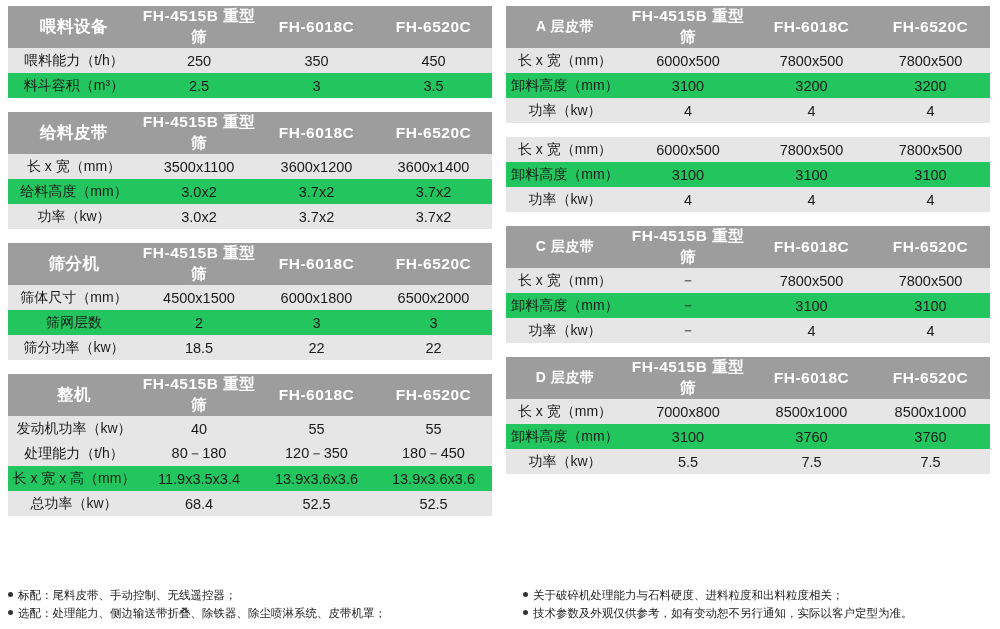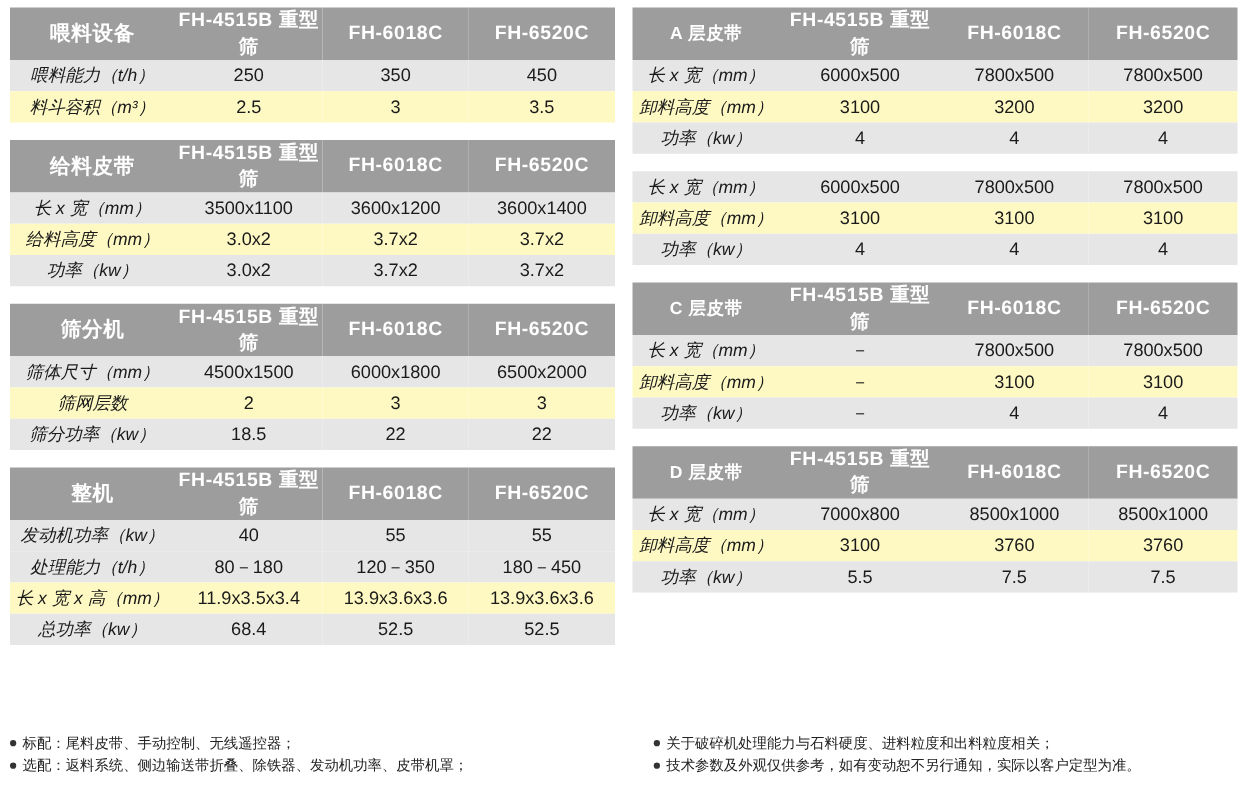--- a/index.html
+++ b/index.html
@@ -45,25 +45,24 @@
     height: 31px;
     letter-spacing: 0.5px;
   }
   tr.hdr td.hdr-name {
     font-size: 16.5px;
   }
   tr.body-row td {
     background: #e6e6e6;
   }
   tr.body-row.alt td {
-    background: #fef9c3;
+    background: #22c55e;
   }
   tr.body-row td.label {
     font-size: 14px;
-    font-style: italic;
   }
 
   
   .w-label { width: 132px; }
   .w-c1 { width: 118px; }
   .w-c2 { width: 117px; }
   .w-c3 { width: 117px; }
 
   
   .rw-label { width: 118px; }
@@ -387,21 +386,21 @@
   </div>
 
   <div class="notes">
     <div class="notes-col">
       <div class="note-line">
         <span class="bullet"></span>
         <span class="note-text">标配：尾料皮带、手动控制、无线遥控器；</span>
       </div>
       <div class="note-line">
         <span class="bullet"></span>
-        <span class="note-text">选配：返料系统、侧边输送带折叠、除铁器、发动机功率、皮带机罩；</span>
+        <span class="note-text">选配：处理能力、侧边输送带折叠、除铁器、除尘喷淋系统、皮带机罩；</span>
       </div>
     </div>
     <div class="notes-col">
       <div class="note-line">
         <span class="bullet"></span>
         <span class="note-text">关于破碎机处理能力与石料硬度、进料粒度和出料粒度相关；</span>
       </div>
       <div class="note-line">
         <span class="bullet"></span>
         <span class="note-text">技术参数及外观仅供参考，如有变动恕不另行通知，实际以客户定型为准。</span>

